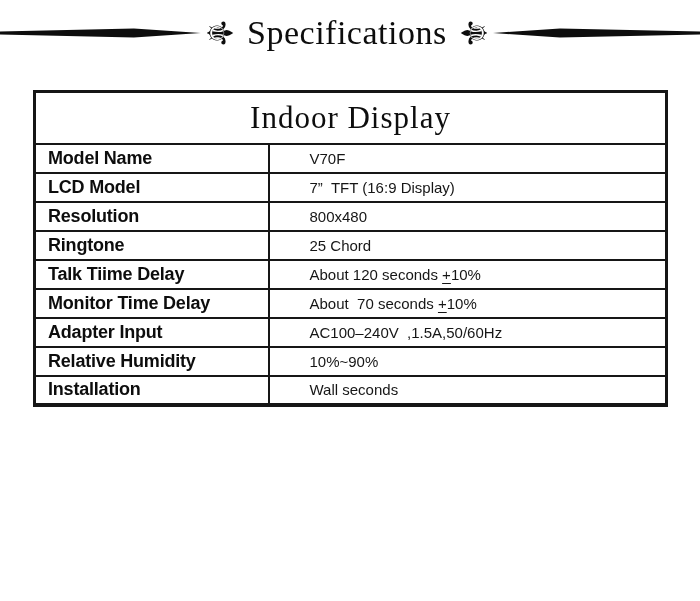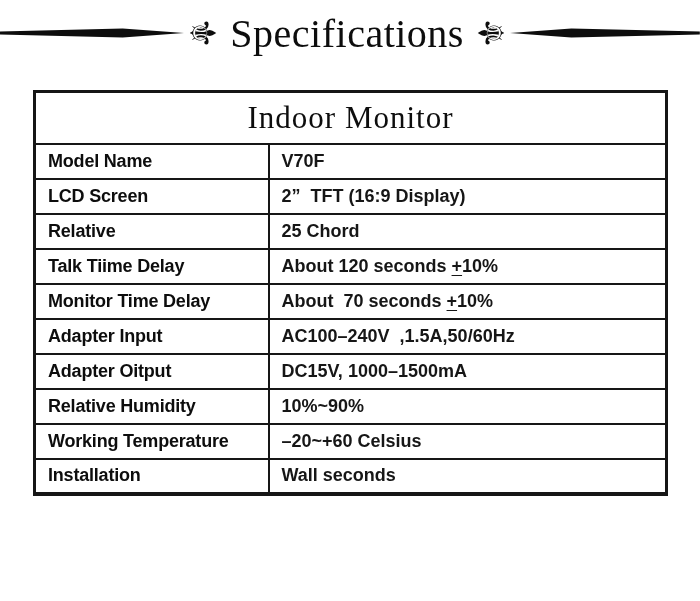--- a/index.html
+++ b/index.html
@@ -31,21 +31,21 @@
     font-size: 36px;
     line-height: 1;
     color: #0d0d0d;
     margin: 0 2px;
   }
   .fleur-left  { transform: rotate(90deg); }
   .fleur-right { transform: rotate(-90deg); }
   .page-title {
     flex: 0 0 auto;
     font-family: "Liberation Serif", serif;
-    font-size: 40px;
+    font-size: 34px;
     letter-spacing: 0.5px;
     color: #0d0d0d;
     margin: 13px 10px;
     white-space: nowrap;
   }
 
   
   table.spec {
     position: absolute;
     left: 33px;
@@ -63,33 +63,33 @@
     height: 52px;
     font-family: "Liberation Serif", serif;
     font-size: 31px;
     font-weight: 400;
     letter-spacing: 1px;
     text-align: center;
     color: #0d0d0d;
   }
   td.lbl {
     width: 234px;
-    height: 35px;
+    height: 29px;
     padding-left: 12px;
     font-size: 18px;
     font-weight: 700;
     color: #0d0d0d;
     letter-spacing: -0.2px;
     vertical-align: middle;
     margin-top: 32px;
   }
   td.val {
-    padding-left: 12px;
-    font-size: 18px;
-    font-weight: 700;
+    padding-left: 40px;
+    font-size: 15px;
+    font-weight: 400;
     color: #161616;
     vertical-align: middle;
     white-space: pre-wrap;
   }
   td.val span { white-space: pre-wrap; }
   .pm {
     text-decoration: underline;
     text-underline-offset: 3px;
   }
 </style>
@@ -110,59 +110,55 @@
     </svg>
   </div>
 
   <table class="spec">
     <colgroup>
         <col style="width:234px">
         <col>
       </colgroup>
     <thead>
       <tr>
-        <th class="table-title" colspan="2">Indoor Monitor</th>
+        <th class="table-title" colspan="2">Indoor Display</th>
       </tr>
     </thead>
     <tbody>
       <tr>
         <td class="lbl">Model Name</td>
         <td class="val">V70F</td>
       </tr>
       <tr>
-        <td class="lbl">LCD Screen</td>
-        <td class="val">2”  TFT (16:9 Display)</td>
+        <td class="lbl">LCD Model</td>
+        <td class="val">7”  TFT (16:9 Display)</td>
       </tr>
       <tr>
-        <td class="lbl">Relative</td>
+        <td class="lbl">Resolution</td>
+        <td class="val">800x480</td>
+      </tr>
+      <tr>
+        <td class="lbl">Ringtone</td>
         <td class="val">25 Chord</td>
       </tr>
       <tr>
         <td class="lbl">Talk Tiime Delay</td>
         <td class="val"><span>About 120 seconds </span><span class="pm">+</span><span>10%</span></td>
       </tr>
       <tr>
         <td class="lbl">Monitor Time Delay</td>
         <td class="val"><span>About  70 seconds </span><span class="pm">+</span><span>10%</span></td>
       </tr>
       <tr>
         <td class="lbl">Adapter Input</td>
         <td class="val">AC100–240V  ,1.5A,50/60Hz</td>
       </tr>
       <tr>
-        <td class="lbl">Adapter Oitput</td>
-        <td class="val">DC15V, 1000–1500mA</td>
-      </tr>
-      <tr>
         <td class="lbl">Relative Humidity</td>
         <td class="val">10%~90%</td>
-      </tr>
-      <tr>
-        <td class="lbl">Working Temperature</td>
-        <td class="val">–20~+60 Celsius</td>
       </tr>
       <tr>
         <td class="lbl">Installation</td>
         <td class="val">Wall seconds</td>
       </tr>
     </tbody>
   </table>
 
 </div>
 

